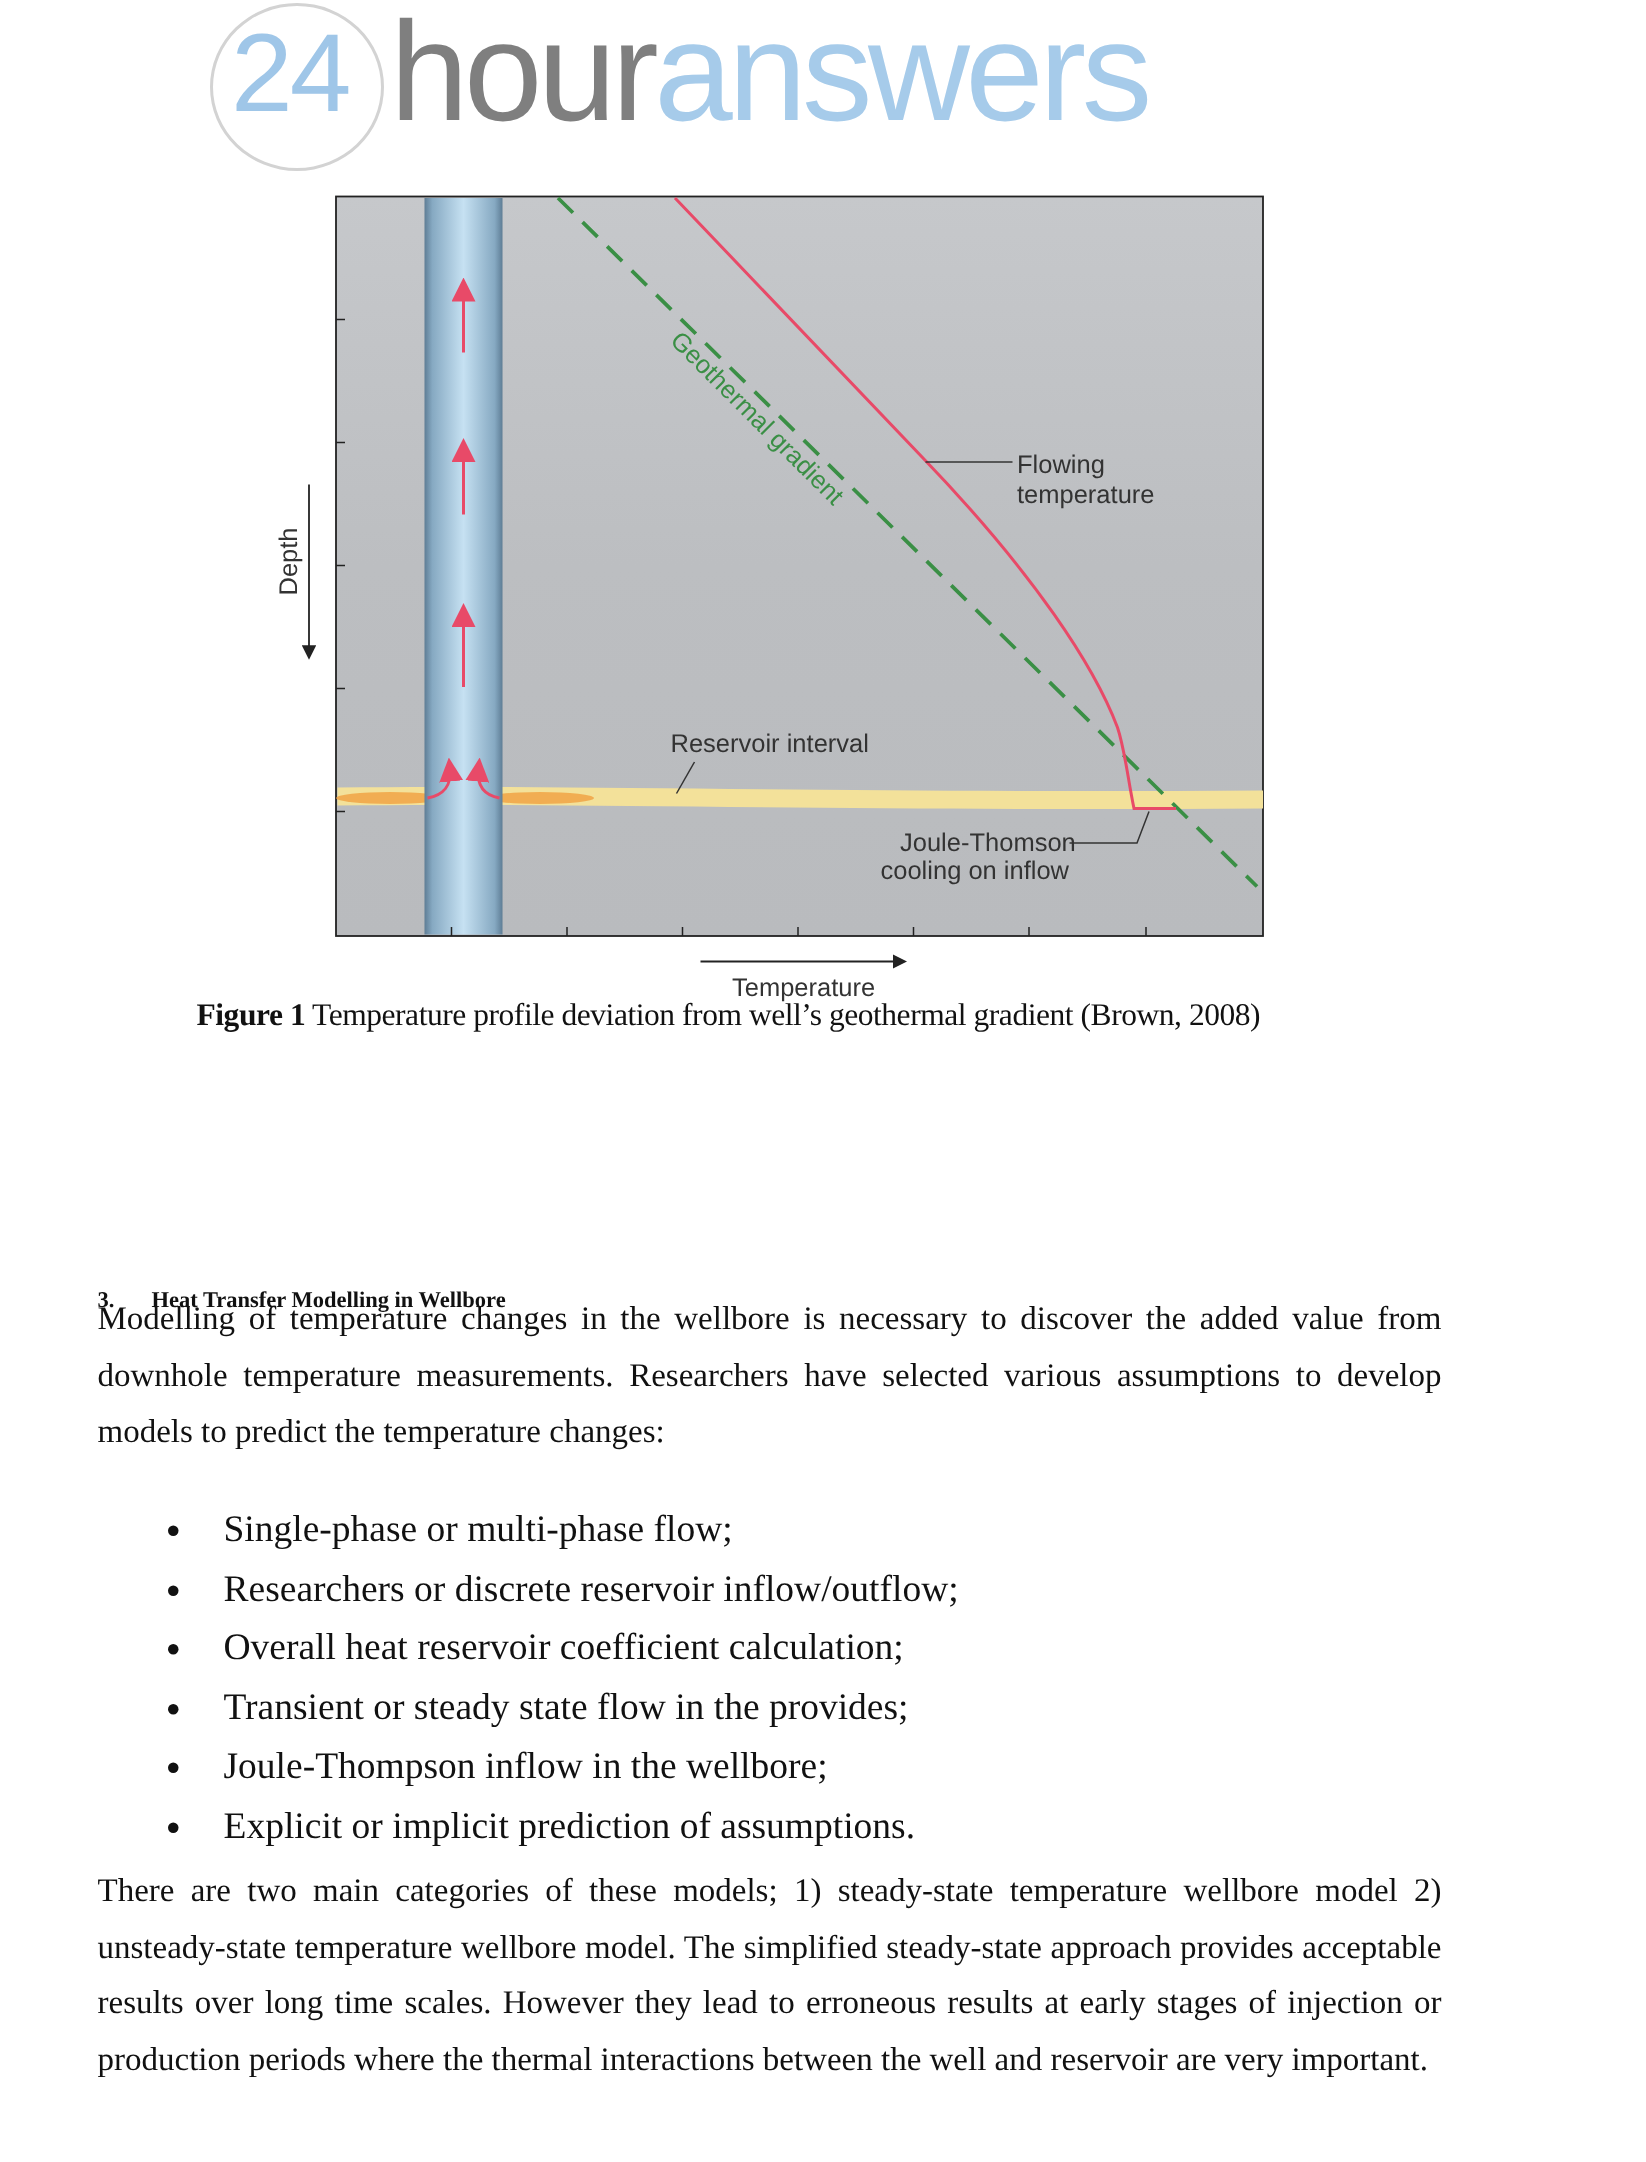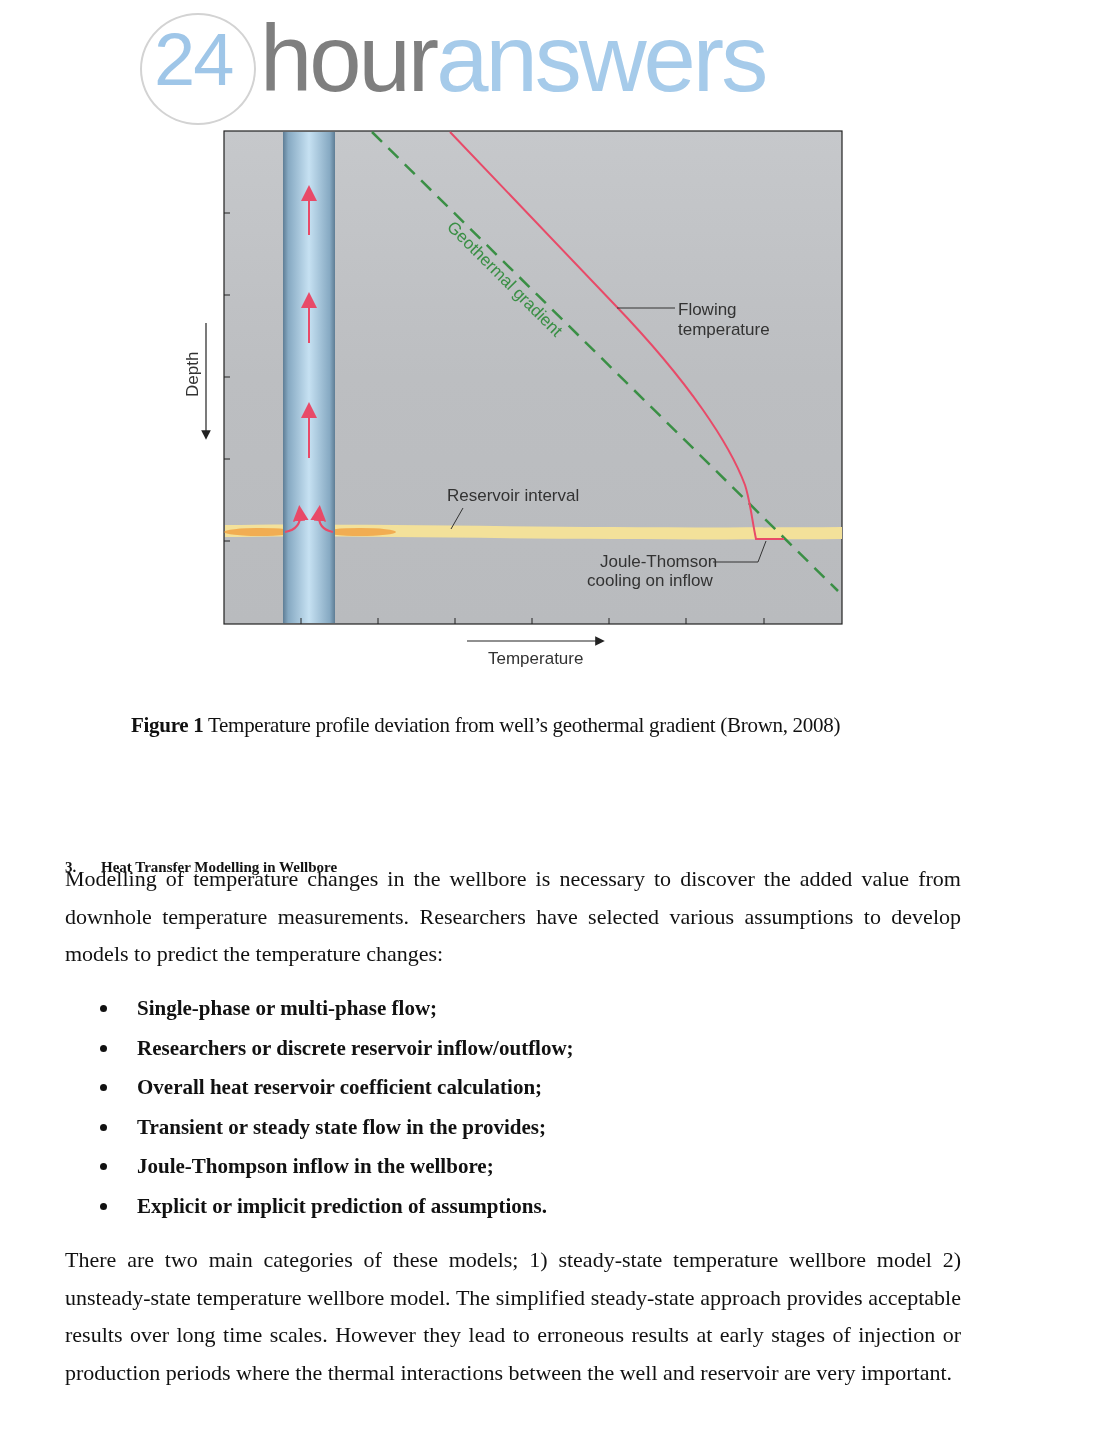--- a/index.html
+++ b/index.html
@@ -1,31 +1,31 @@
 <!DOCTYPE html>
 <html><head>
 <meta charset="utf-8">
 <style>
   html, body { margin:0; padding:0; background:#ffffff; }
   body { width:1097px; height:1441px; position:relative; overflow:hidden; font-family:"Liberation Serif", serif; color:#111; }
-  .logo { position:absolute; left:138px; top:11px; width:700px; height:115px; }
+  .logo { position:absolute; left:138px; top:0px; width:700px; height:115px; }
   .logo-circle { position:absolute; left:2px; top:2px; width:112px; height:108px; border:2px solid #d3d3d3; border-radius:50%; }
   .logo-num { position:absolute; left:16px; top:6px; font-family:"Liberation Sans", sans-serif; font-size:74px; color:#9fc6e8; letter-spacing:-2px; }
   .logo-hour { position:absolute; left:122px; top:-6px; font-family:"Liberation Sans", sans-serif; font-size:94px; color:#7f7f7f; letter-spacing:-3px; }
   .logo-answers { color:#a6cbea; }
   .fig { position:absolute; left:170px; top:125px; width:690px; height:560px; }
   .fig svg { position:absolute; left:0; top:0; }
-  .caption { position:absolute; left:131px; top:713px; font-size:21px; white-space:nowrap; letter-spacing:-0.3px; }
+  .caption { position:absolute; left:131px; top:664px; font-size:21px; white-space:nowrap; letter-spacing:-0.3px; }
   .caption b { font-weight:bold; }
   .heading { position:absolute; left:65px; top:859px; font-size:15px; font-weight:bold; white-space:nowrap; }
   .heading .num { display:inline-block; width:36px; }
   .para { position:absolute; left:65px; width:896px; font-size:22px; line-height:37.5px; text-align:justify; }
   .p1 { top:860px; }
   .p2 { top:1241px; }
-  .bullets { position:absolute; left:98px; top:994px; margin:0; padding:0; list-style:none; font-size:21px;font-weight:bold; }
+  .bullets { position:absolute; left:98px; top:994px; margin:12px; padding:0; list-style:none; font-size:25px; }
   .bullets li { height:39.5px; line-height:28px; position:relative; padding-left:39px; white-space:nowrap; }
   .bullets .dot { position:absolute; left:2px; top:11px; width:7px; height:7px; border-radius:50%; background:#111; }
   .lbl { font-family:"Liberation Sans", sans-serif; font-stretch:condensed; }
 </style>
 </head>
 <body>
 
 <div class="logo">
   <div class="logo-circle"></div>
   <span class="logo-num">24</span>

